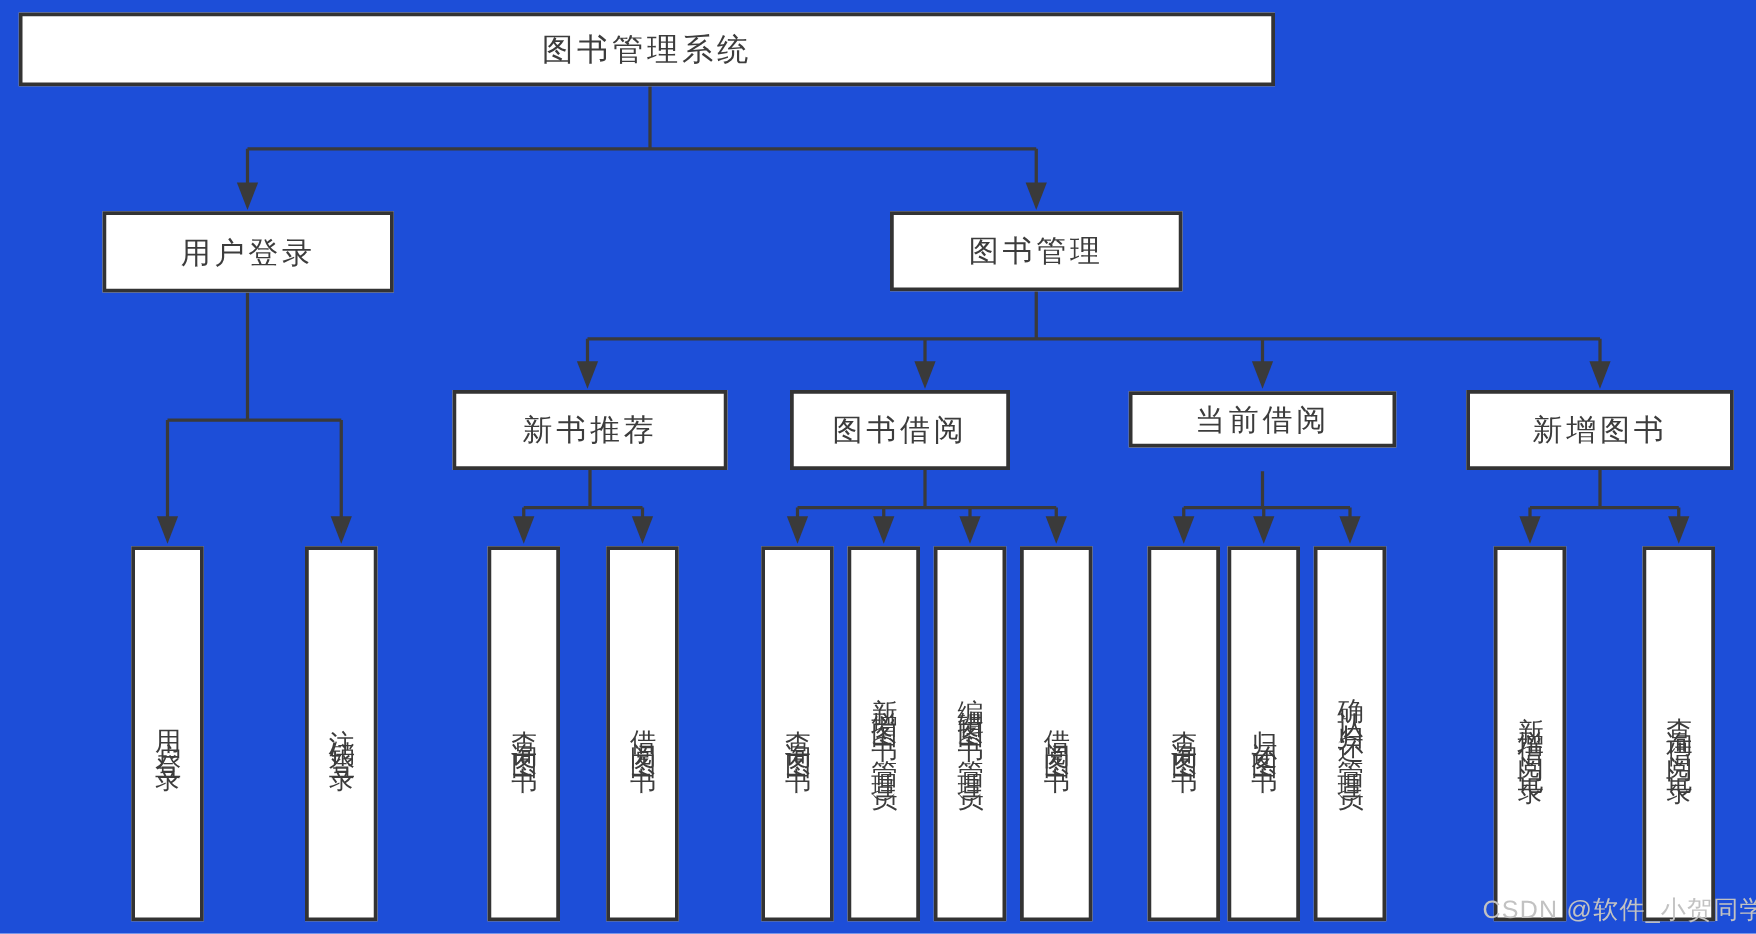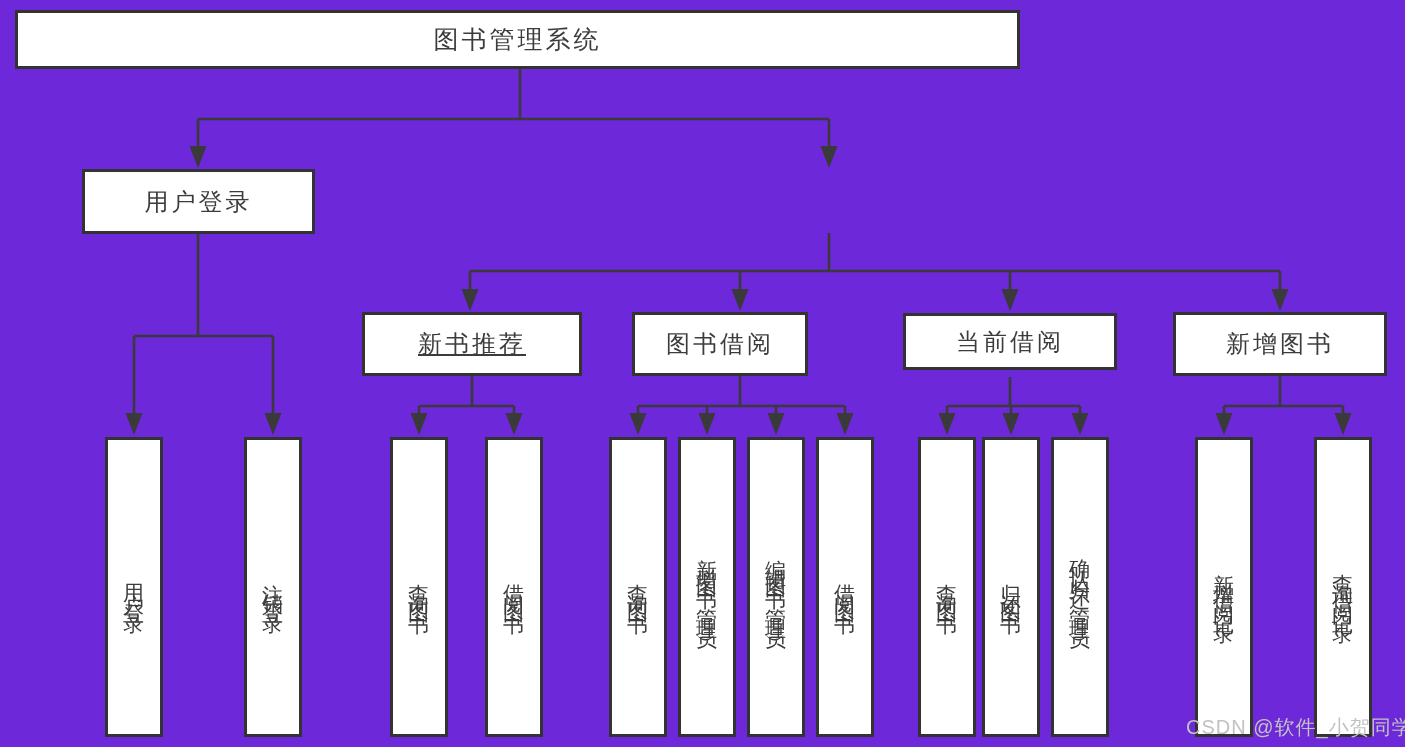--- a/index.html
+++ b/index.html
@@ -5,21 +5,21 @@
   html, body {
     margin: 0;
     padding: 0;
     background: #ffffff;
     font-family: "Liberation Sans", "DejaVu Sans", sans-serif;
   }
   .canvas {
     position: relative;
     width: 1405px;
     height: 747px;
-    background: #6d28d9;
+    background: #1d4ed8;
     overflow: hidden;
   }
   .wires {
     position: absolute;
     left: 0;
     top: 0;
     z-index: 1;
   }
   .wires path {
     fill: none;
@@ -130,28 +130,31 @@
     </g>
   </svg>
 
   <div class="hnode root" style="left:15px; top:10px; width:1005px; height:59px;">
     <span class="hlabel">图书管理系统</span>
   </div>
 
   <div class="hnode" style="left:82px; top:169px; width:233px; height:65px;">
     <span class="hlabel">用户登录</span>
   </div>
-
-  <div class="hnode" style="left:362px; top:312px; width:220px; height:64px;text-decoration:underline;">
+  <div class="hnode" style="left:712px; top:169px; width:234px; height:64px;">
+    <span class="hlabel">图书管理</span>
+  </div>
+
+  <div class="hnode" style="left:362px; top:312px; width:220px; height:64px;">
     <span class="hlabel">新书推荐</span>
   </div>
   <div class="hnode" style="left:632px; top:312px; width:176px; height:64px;">
     <span class="hlabel">图书借阅</span>
   </div>
-  <div class="hnode" style="left:903px; top:313px; width:214px; height:57px;">
+  <div class="hnode" style="left:903px; top:313px; width:214px; height:45px;">
     <span class="hlabel">当前借阅</span>
   </div>
   <div class="hnode" style="left:1173px; top:312px; width:214px; height:64px;">
     <span class="hlabel">新增图书</span>
   </div>
 
   <div class="leaf" style="left:105px;">
     <span class="vtext">用户登录</span>
   </div>
   <div class="leaf" style="left:244px;">

